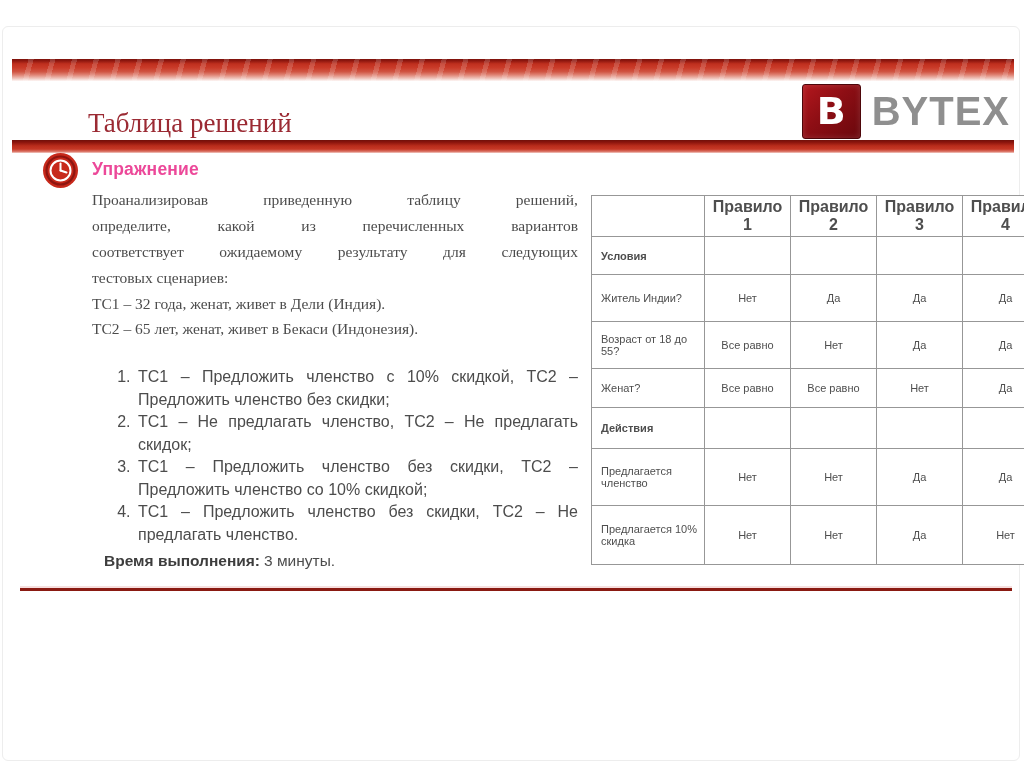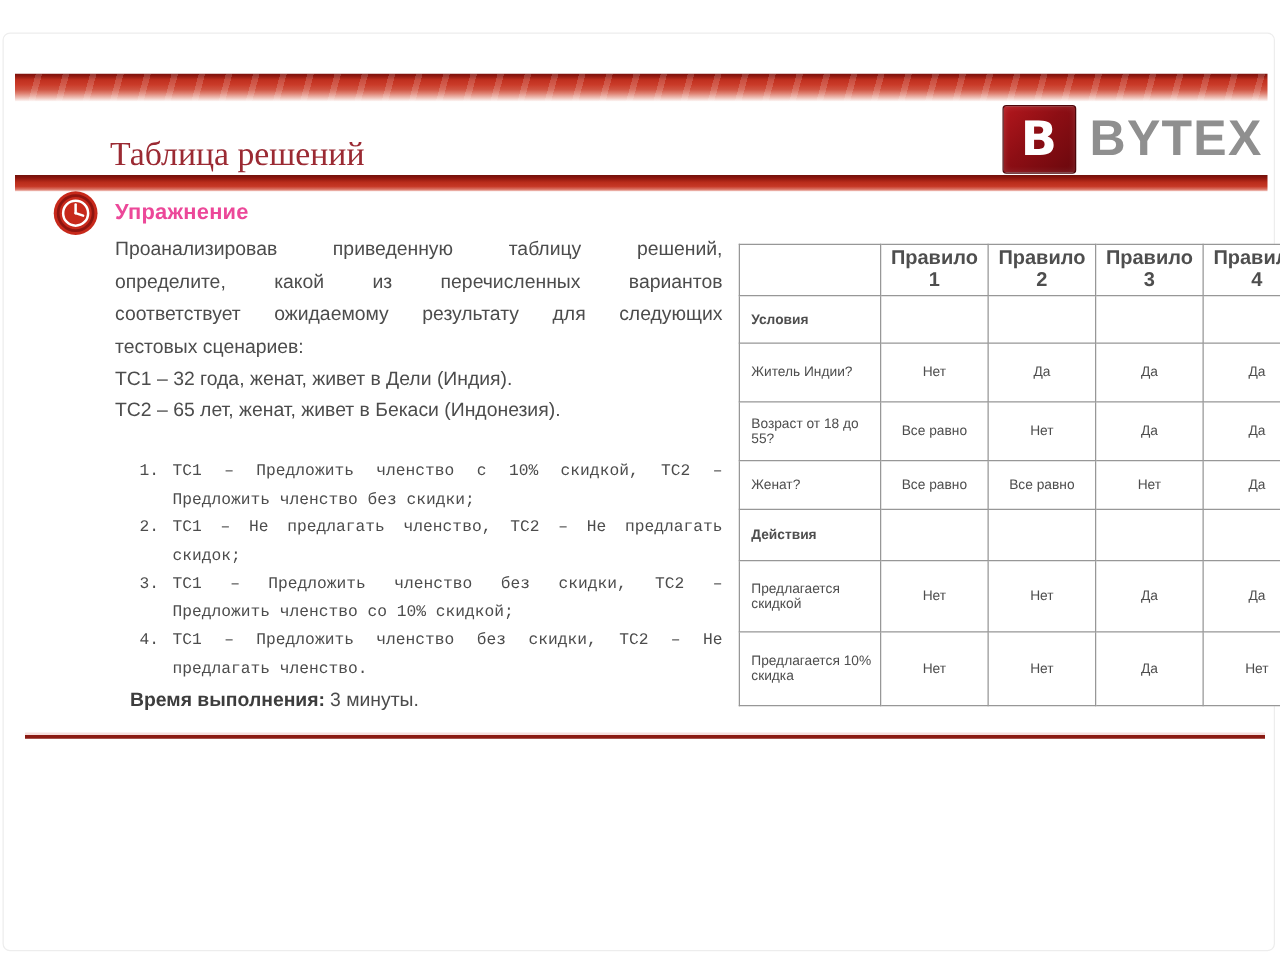--- a/index.html
+++ b/index.html
@@ -36,27 +36,27 @@
     font-family:"DejaVu Sans",sans-serif;}
   .logo-text{font-size:40px;font-weight:600;letter-spacing:1px;color:#8f8f8f;}
 
   
   .clock{position:absolute;left:42px;top:152px;width:37px;height:37px;}
 
   
   .exercise{position:absolute;left:92px;top:158px;width:486px;color:#4c4c4c;}
   .exercise h2{margin:0;font-size:17.5px;line-height:22px;color:#ec4899;
     font-weight:bold;letter-spacing:.2px;}
-  .intro{margin-top:7px;}
+  .intro{margin-top:7px;font-family:Liberation Serif, serif;}
   .intro .line{font-size:15.5px;line-height:26px;text-align:justify;
     text-align-last:justify;}
   .intro .line.last{text-align-last:left;}
   .scenario{font-size:15.5px;line-height:25px;}
   ol.options{margin:25px 0 0 0;padding:0 0 0 43px;}
-  ol.options li{font-size:13px;line-height:22.5px;padding-left:3px;font-family:Liberation Mono, monospace;}
+  ol.options li{font-size:16px;line-height:22.5px;padding-left:3px;}
   ol.options .oline{text-align:justify;text-align-last:justify;}
   ol.options .oline.last{text-align-last:left;}
   .time{margin:4px 0 0 0;font-size:15.5px;line-height:22px;}
   .time b{color:#3d3d3d;margin-left:12px;}
   .time span{margin-left:4px;margin-top:35px;}
 
   
   .dtable{position:absolute;left:591px;top:195px;border-collapse:collapse;
     table-layout:fixed;width:402px;font-size:11px;color:#4e4e4e;background:#fff;}
   .dtable th,.dtable td{border:1px solid #979797;padding:2px 5px;vertical-align:middle;}
@@ -169,21 +169,21 @@
       <td class="val">Да</td>
     </tr>
     <tr class="r4 section">
       <td class="lbl">Действия</td>
       <td class="val"></td>
       <td class="val"></td>
       <td class="val"></td>
       <td class="val"></td>
     </tr>
     <tr class="r5">
-      <td class="lbl">Предлагается скидкой</td>
+      <td class="lbl">Предлагается членство</td>
       <td class="val">Нет</td>
       <td class="val">Нет</td>
       <td class="val">Да</td>
       <td class="val">Да</td>
     </tr>
     <tr class="r6">
       <td class="lbl">Предлагается 10% скидка</td>
       <td class="val">Нет</td>
       <td class="val">Нет</td>
       <td class="val">Да</td>

